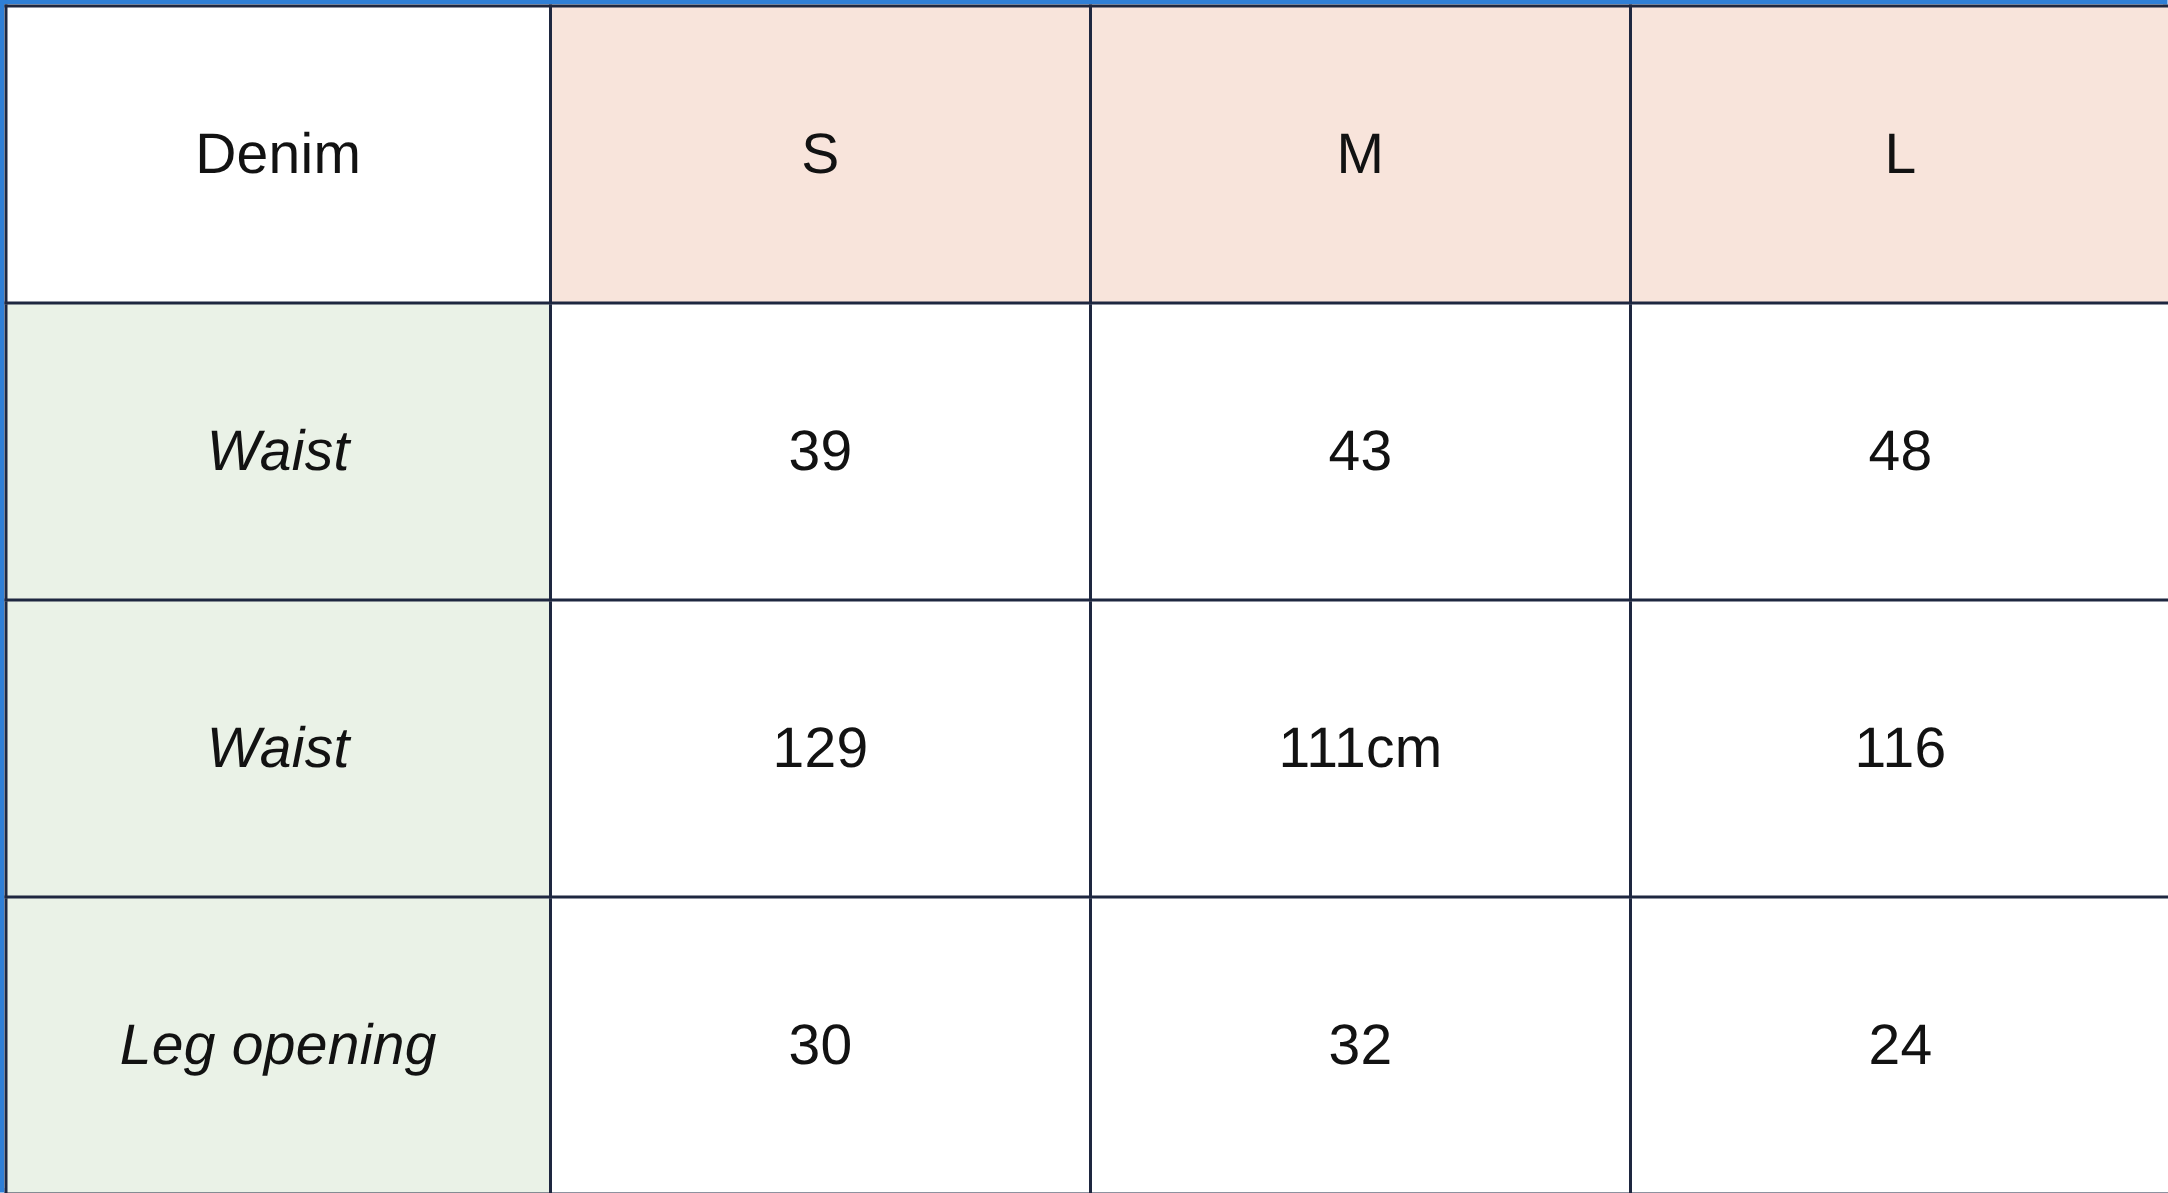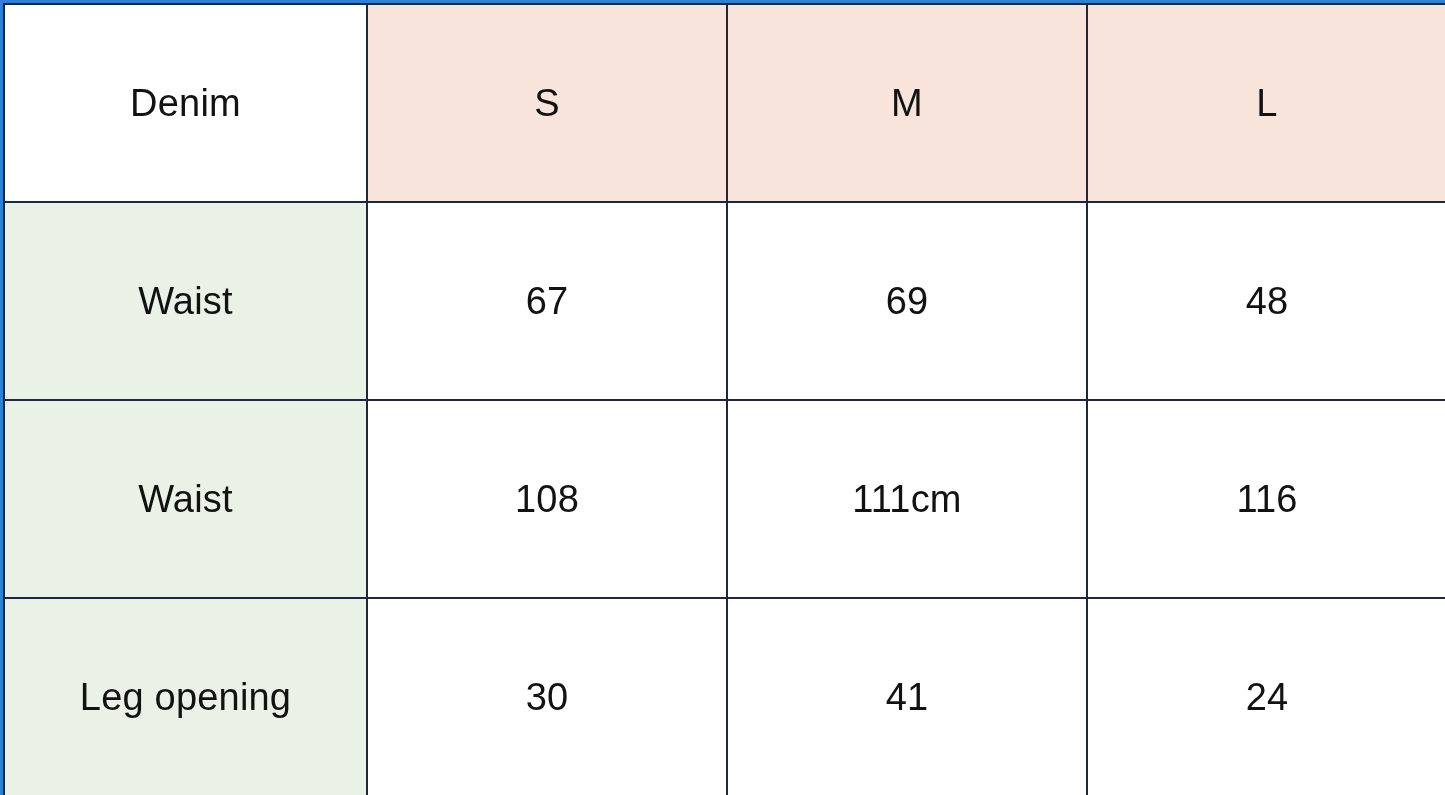--- a/index.html
+++ b/index.html
@@ -60,20 +60,21 @@
   td.size-head-cell {
     background: #f8e4db;
     font-weight: 400;
   }
 
   
   tr.data-row { height: 198px; }
   td.row-label-cell {
     background: #eaf2e7;
     font-weight: 400;
+    font-style: italic;
   }
   td.value-cell {
     background: #ffffff;
     font-weight: 400;
   }
 </style>
 </head>
 <body>
 
 <div id="size-chart-frame">
@@ -87,33 +88,33 @@
     <tbody>
       <tr class="header-row">
         <td class="corner-cell">Denim</td>
         <td class="size-head-cell">S</td>
         <td class="size-head-cell">M</td>
         <td class="size-head-cell">L</td>
       </tr>
 
       <tr class="data-row">
         <td class="row-label-cell">Waist</td>
-        <td class="value-cell">67</td>
-        <td class="value-cell">69</td>
+        <td class="value-cell">39</td>
+        <td class="value-cell">43</td>
         <td class="value-cell">48</td>
       </tr>
 
       <tr class="data-row">
         <td class="row-label-cell">Waist</td>
-        <td class="value-cell">108</td>
+        <td class="value-cell">129</td>
         <td class="value-cell">111cm</td>
         <td class="value-cell">116</td>
       </tr>
 
       <tr class="data-row">
         <td class="row-label-cell">Leg opening</td>
         <td class="value-cell">30</td>
-        <td class="value-cell">41</td>
+        <td class="value-cell">32</td>
         <td class="value-cell">24</td>
       </tr>
     </tbody>
   </table>
 </div>
 
 </body></html>

